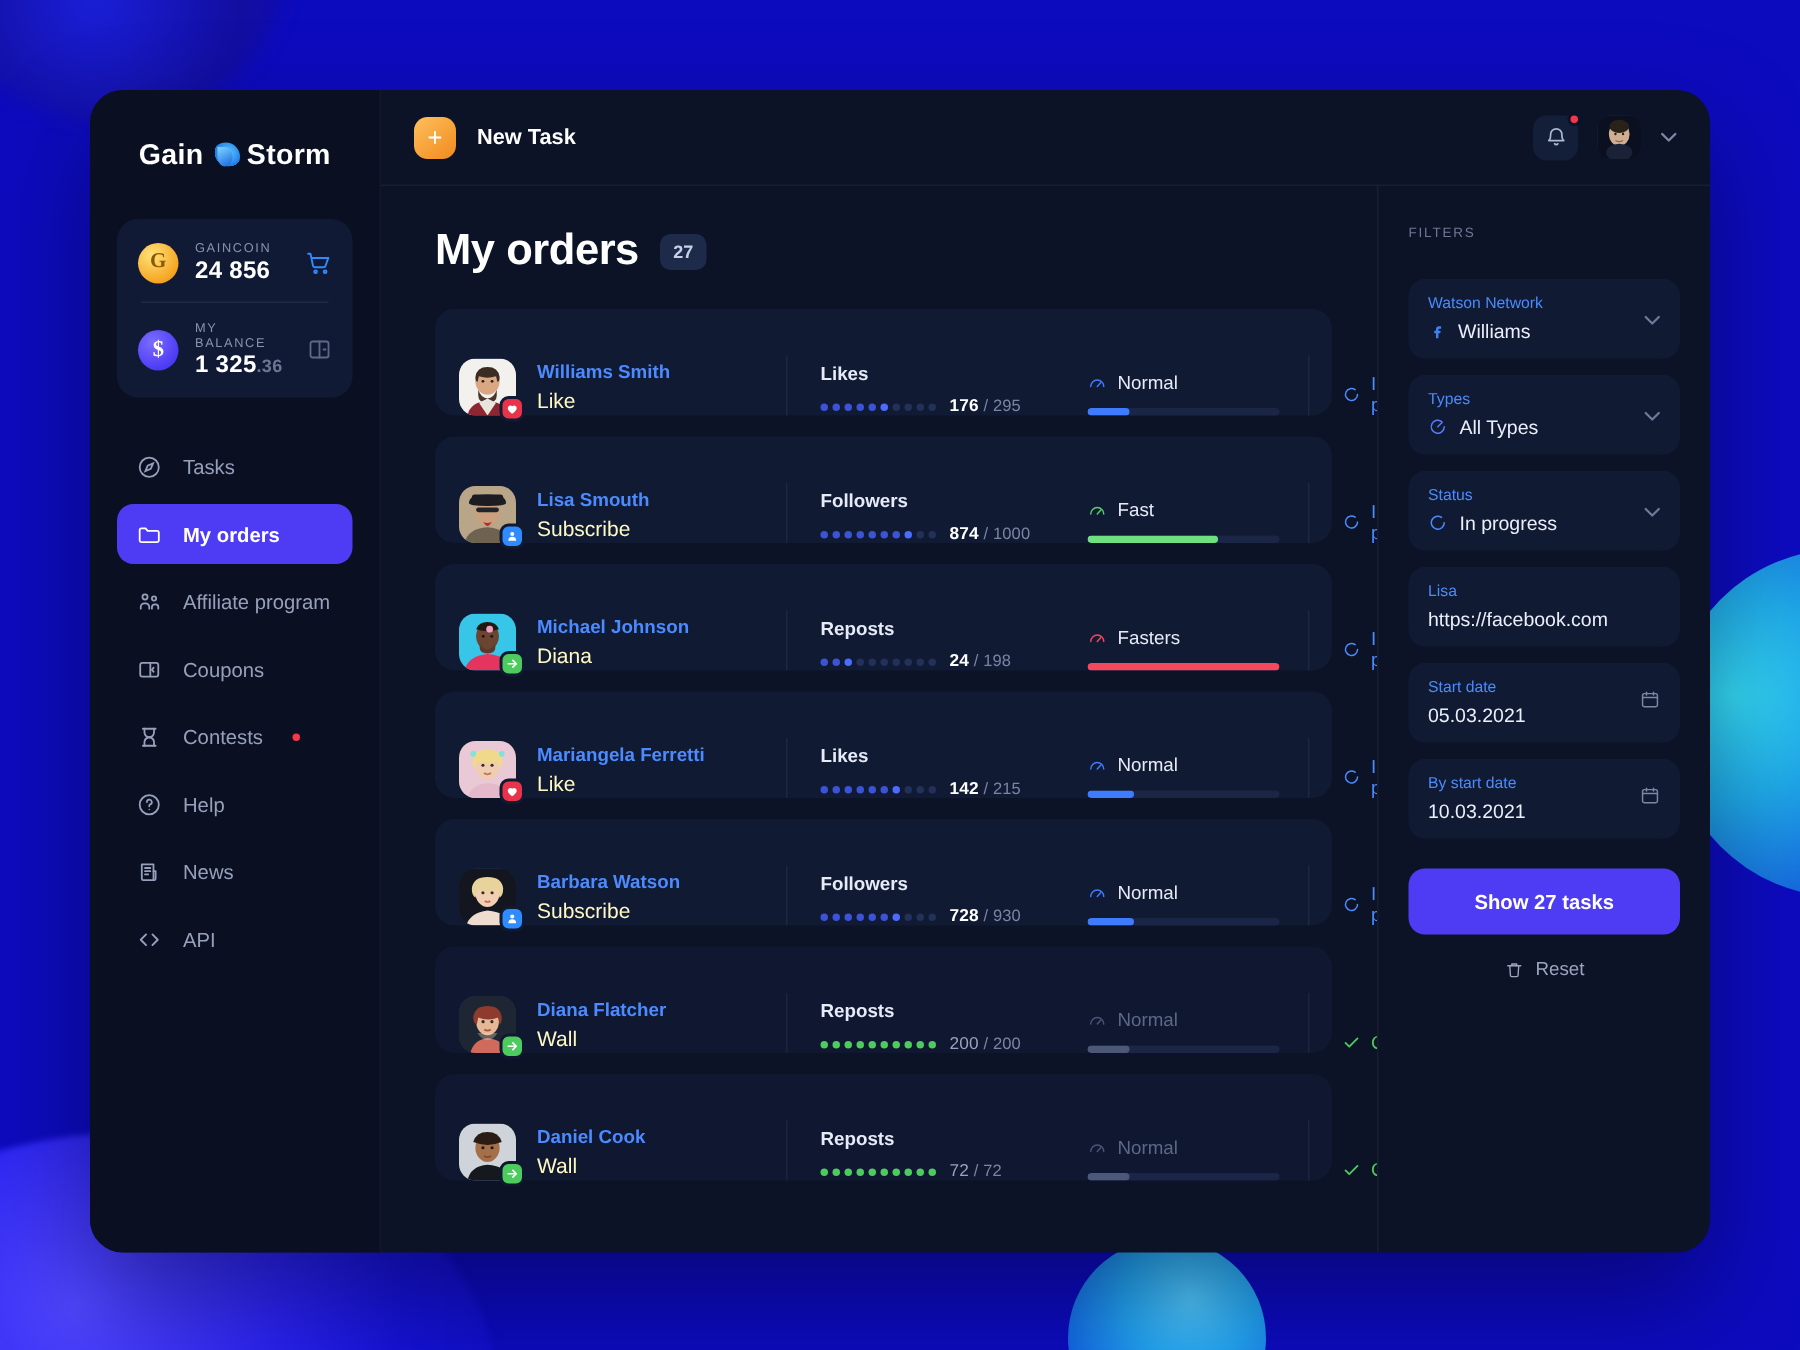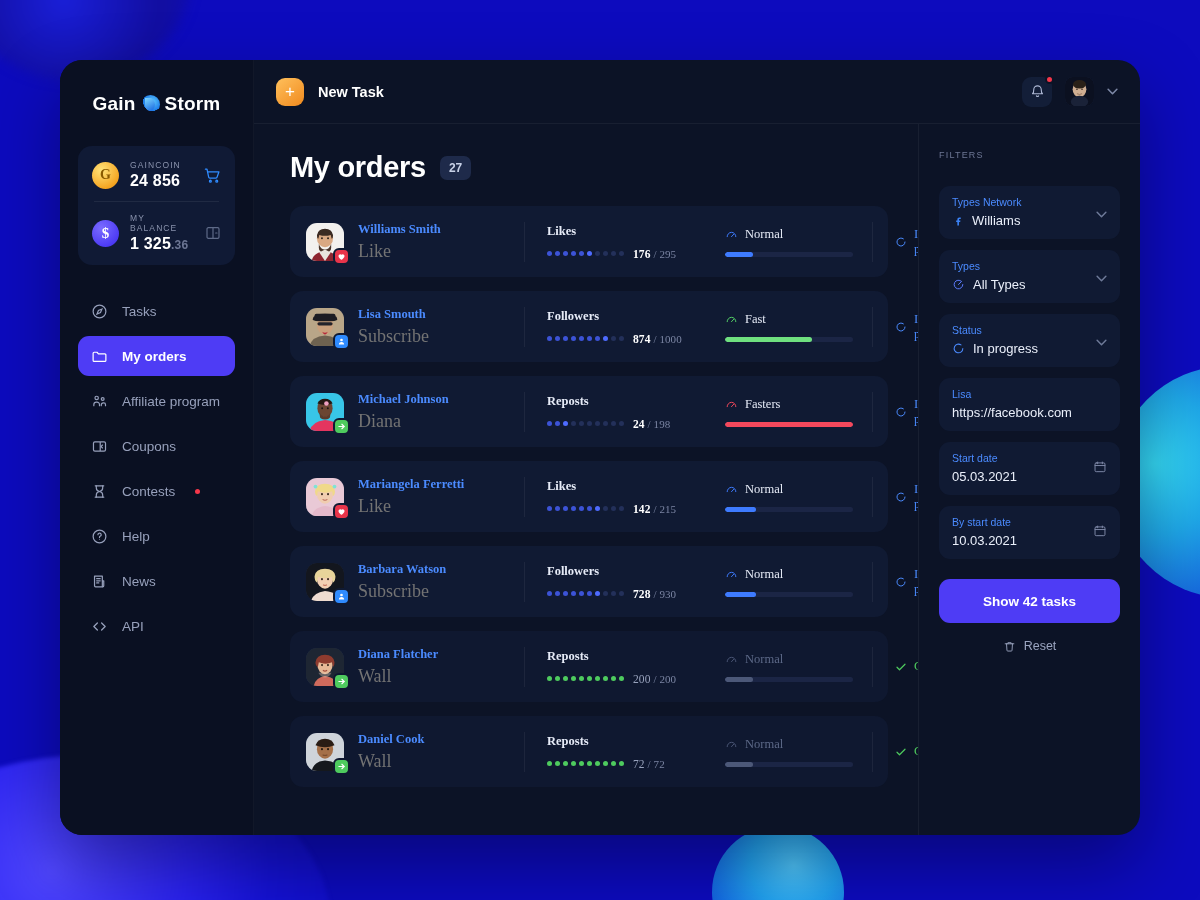--- a/index.html
+++ b/index.html
@@ -145,48 +145,47 @@
   .page-title-row { display: flex; align-items: center; gap: 14px; margin-bottom: 22px; }
   .page-title { font-size: 29px; font-weight: 700; color: #fff; letter-spacing: -.3px; }
   .count-badge {
     background: #1E2A4A; color: #C7D0E6;
     font-size: 12px; font-weight: 700;
     border-radius: 7px; padding: 6px 9px; line-height: 1;
   }
 
   
   .order {
-    display: flex; align-items: center;
+    display: flex; align-items: flex-end;
     background: #101A33;
     border-radius: 13px;
     height: 71px;
     margin-bottom: 14px;
     padding: 0 18px 0 16px;
-    font-family: Liberation Serif, serif;
   }
   .order.done { background: #0F1830; }
   .cell-user { display: flex; align-items: center; gap: 14px; width: 218px; flex: 0 0 218px; }
   .ava-wrap { position: relative; width: 38px; height: 38px; flex: 0 0 38px; }
   .ava {
     width: 38px; height: 38px; border-radius: 11px; overflow: hidden;
     background: #23304f; display: block;
   }
   .ava svg { display: block; width: 100%; height: 100%; }
   .ava-badge {
     position: absolute; right: -6px; bottom: -4px;
     width: 17px; height: 17px; border-radius: 6px;
     display: flex; align-items: center; justify-content: center;
     color: #fff; border: 2px solid #101A33;
   }
   .order.done .ava-badge { border-color: #0F1830; }
   .ava-badge.like { background: #E8344A; }
   .ava-badge.sub { background: #2F8BFF; }
   .ava-badge.rep { background: #4ECB5E; }
   .u-name { color: #4B8BFF; font-size: 12.5px; font-weight: 600; margin-bottom: 4px; cursor: pointer; }
-  .u-action { color: #737373; font-size: 18px; }
+  .u-action { color: #fef9c3; font-size: 14px; }
 
   .vdiv { width: 1px; height: 40px; background: rgba(255,255,255,.06); flex: 0 0 1px; }
 
   .cell-metric { width: 182px; flex: 0 0 182px; padding-left: 22px; }
   .m-title { color: #E6EBF7; font-size: 12.5px; font-weight: 600; margin-bottom: 9px; }
   .m-row { display: flex; align-items: center; gap: 9px; }
   .dots { display: flex; gap: 3px; }
   .dots i { width: 5px; height: 5px; border-radius: 50%; background: #23305A; display: block; }
   .dots i.on { background: #3C53D6; }
   .dots i.hot { background: #4E6BFF; }
@@ -923,21 +922,21 @@
                 </span>
               </div>
             </div>
           </div>
       </section>
 
       <aside id="filters">
         <div class="filters-head">FILTERS</div>
         <div id="filter-fields">
             <div class="fbox">
-              <div class="fbox-label">Types Network</div>
+              <div class="fbox-label">Watson Network</div>
               <div class="fbox-value">
                 <span class="fb-icon">
                   <svg width="12" height="12" viewBox="0 0 24 24" fill="#3B82F6">
                     <path d="M15.2 8.2h2.3V5.1h-2.8c-2.6 0-4 1.6-4 4v2H8.3v3.1h2.4V21h3.2v-6.8h2.5l.4-3.1h-2.9V9.4c0-.8.4-1.2 1.3-1.2z"></path>
                   </svg>
                 </span>
                 <span>Williams</span>
               </div>
               <span class="caret"><svg width="11" height="7" viewBox="0 0 12 8" fill="none" stroke="currentColor" stroke-width="1.7" stroke-linecap="round" stroke-linejoin="round">
                   <path d="M1 1.5L6 6.5 11 1.5"></path>
@@ -994,21 +993,21 @@
               <div class="fbox-value">
                 <span>10.03.2021</span>
               </div>
               <span class="cal"><svg width="14" height="14" viewBox="0 0 24 24" fill="none" stroke="currentColor" stroke-width="1.7" stroke-linecap="round" stroke-linejoin="round">
                   <rect x="3.5" y="5" width="17" height="15" rx="2"></rect>
                   <path d="M3.5 9.5h17"></path>
                   <path d="M8 3.5v3M16 3.5v3"></path>
                 </svg></span>
             </div>
           </div>
-        <button class="show-btn">Show 42 tasks</button>
+        <button class="show-btn">Show 27 tasks</button>
         <div class="reset">
           <span style="display:flex">
             <svg width="13" height="13" viewBox="0 0 24 24" fill="none" stroke="currentColor" stroke-width="1.7" stroke-linecap="round" stroke-linejoin="round">
                 <path d="M4 7h16"></path>
                 <path d="M9 7V5h6v2"></path>
                 <path d="M6.5 7l.8 12a1.5 1.5 0 0 0 1.5 1.4h6.4a1.5 1.5 0 0 0 1.5-1.4L17.5 7"></path>
               </svg>
           </span>
           <span>Reset</span>
         </div>

